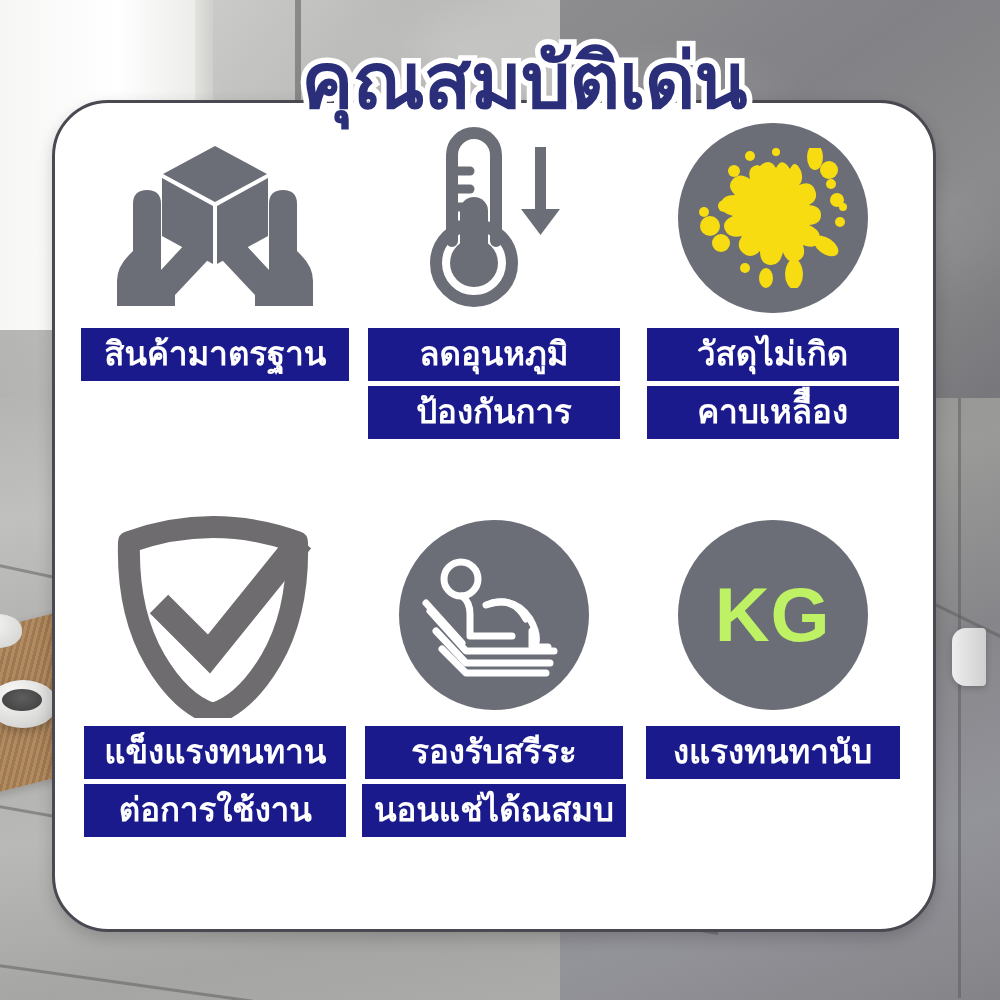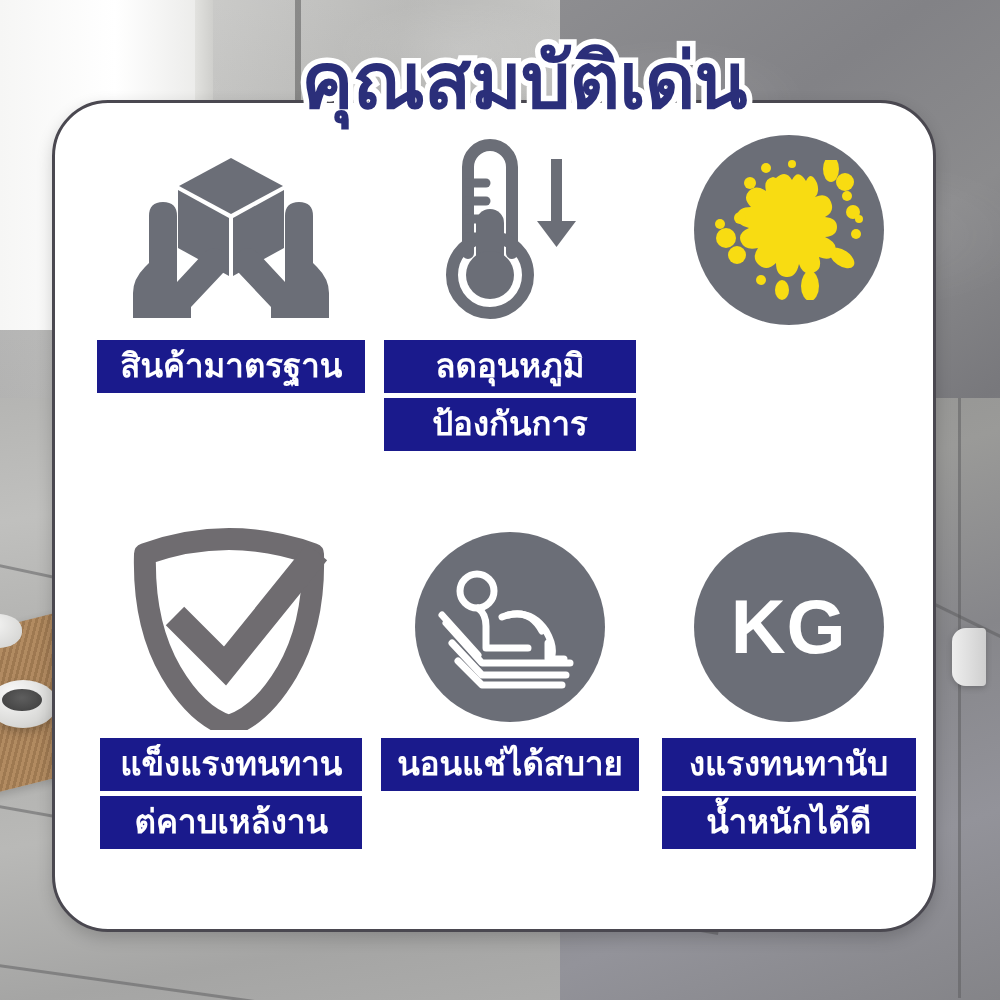--- a/index.html
+++ b/index.html
@@ -111,25 +111,24 @@
     color:#2b2f7a;
     -webkit-text-stroke:11px #ffffff;
     paint-order:stroke fill;
     z-index:6;
     white-space:nowrap;
     padding-left:24px;
   }
 
   
   .grid{
-    position:absolute;left:52px;top:100px;width:884px;height:832px;
+    position:absolute;left:52px;top:88px;width:884px;height:832px;
     display:grid;grid-template-columns:repeat(3,1fr);grid-template-rows:1fr 1fr;
     box-sizing:border-box;padding:24px 24px 20px 24px;
     z-index:4;
-    margin-left:16px;
   }
   .cell{display:flex;flex-direction:column;align-items:center;justify-content:flex-start;}
   .icon-wrap{
     height:212px;display:flex;align-items:center;justify-content:center;
     width:100%;
   }
   .labels{display:flex;flex-direction:column;gap:5px;align-items:center;margin-top:4px;}
   .lbl{
     background:#1a1a8c;color:#ffffff;
     font-size:33px;line-height:33px;font-weight:bold;
@@ -146,21 +145,21 @@
   .cell-6 .lbl{min-width:254px;}
 
   .row2 .icon-wrap{height:218px;}
   .row2 .labels{margin-top:2px;justify-content:flex-end;}
 
   .circle{
     width:190px;height:190px;border-radius:50%;
     background:#6b6e77;display:flex;align-items:center;justify-content:center;
   }
   .kg-text{
-    color:#ffffff;font-size:76px;font-weight:bold;line-height:76px;
+    color:#bef264;font-size:76px;font-weight:bold;line-height:76px;
     letter-spacing:1px;
   }
 </style>
 </head>
 <body>
 
 <div id="stage">
 
   <div class="bg">
     <div class="bg-wall"></div>
@@ -268,32 +267,36 @@
               <circle cx="12" cy="78" r="10"></circle>
               <circle cx="6" cy="64" r="5"></circle>
               <circle cx="26" cy="58" r="6"></circle>
               <circle cx="36" cy="23" r="6"></circle>
               <circle cx="52" cy="8" r="5"></circle>
               <circle cx="78" cy="4" r="4"></circle>
             </g>
           </svg>
         </div>
       </div>
+      <div class="labels">
+        <div class="lbl">วัสดุไม่เกิด</div>
+        <div class="lbl">คาบเหลืือง</div>
+      </div>
     </div>
 
     <div class="cell cell-4 row2">
       <div class="icon-wrap">
         <svg width="208" height="206" viewBox="0 0 208 206" aria-hidden="true">
           <path d="M18,30 q84,-30 168,0 q2,70 -26,118 q-26,44 -58,54 q-32,-10 -58,-54 q-28,-48 -26,-118 z" fill="none" stroke="#6f6c70" stroke-width="22" stroke-linejoin="round"></path>
           <path d="M48,92 L98,142 L190,28" fill="none" stroke="#6f6c70" stroke-width="26" stroke-linecap="butt" stroke-linejoin="miter"></path>
         </svg>
       </div>
       <div class="labels">
         <div class="lbl">แข็งแรงทนทาน</div>
-        <div class="lbl">ต่คาบเหล้งาน</div>
+        <div class="lbl">ต่อการใช้งาน</div>
       </div>
     </div>
 
     <div class="cell cell-5 row2">
       <div class="icon-wrap">
         <div class="circle">
           <svg width="160" height="140" viewBox="0 0 160 140" aria-hidden="true">
             <g fill="none" stroke="#ffffff" stroke-width="7" stroke-linecap="round" stroke-linejoin="round">
 
               <circle cx="47" cy="34" r="17"></circle>
@@ -308,30 +311,30 @@
               <path d="M12,58 l36,40"></path>
 
               <path d="M16,66 l36,40 l88,0"></path>
               <path d="M22,86 l30,32 l84,0"></path>
               <path d="M28,104 l24,24 l80,0"></path>
             </g>
           </svg>
         </div>
       </div>
       <div class="labels">
-        <div class="lbl">นอนแช่ได้สบาย</div>
+        <div class="lbl">รองรับสรีระ</div>
+        <div class="lbl">นอนแช่ได้ณสมบ</div>
       </div>
     </div>
 
     <div class="cell cell-6 row2">
       <div class="icon-wrap">
         <div class="circle">
           <span class="kg-text">KG</span>
         </div>
       </div>
       <div class="labels">
         <div class="lbl">งแรงทนทานับ</div>
-        <div class="lbl">น้ำหนักได้ดี</div>
       </div>
     </div>
 
   </div>
 </div>
 
 </body></html>

